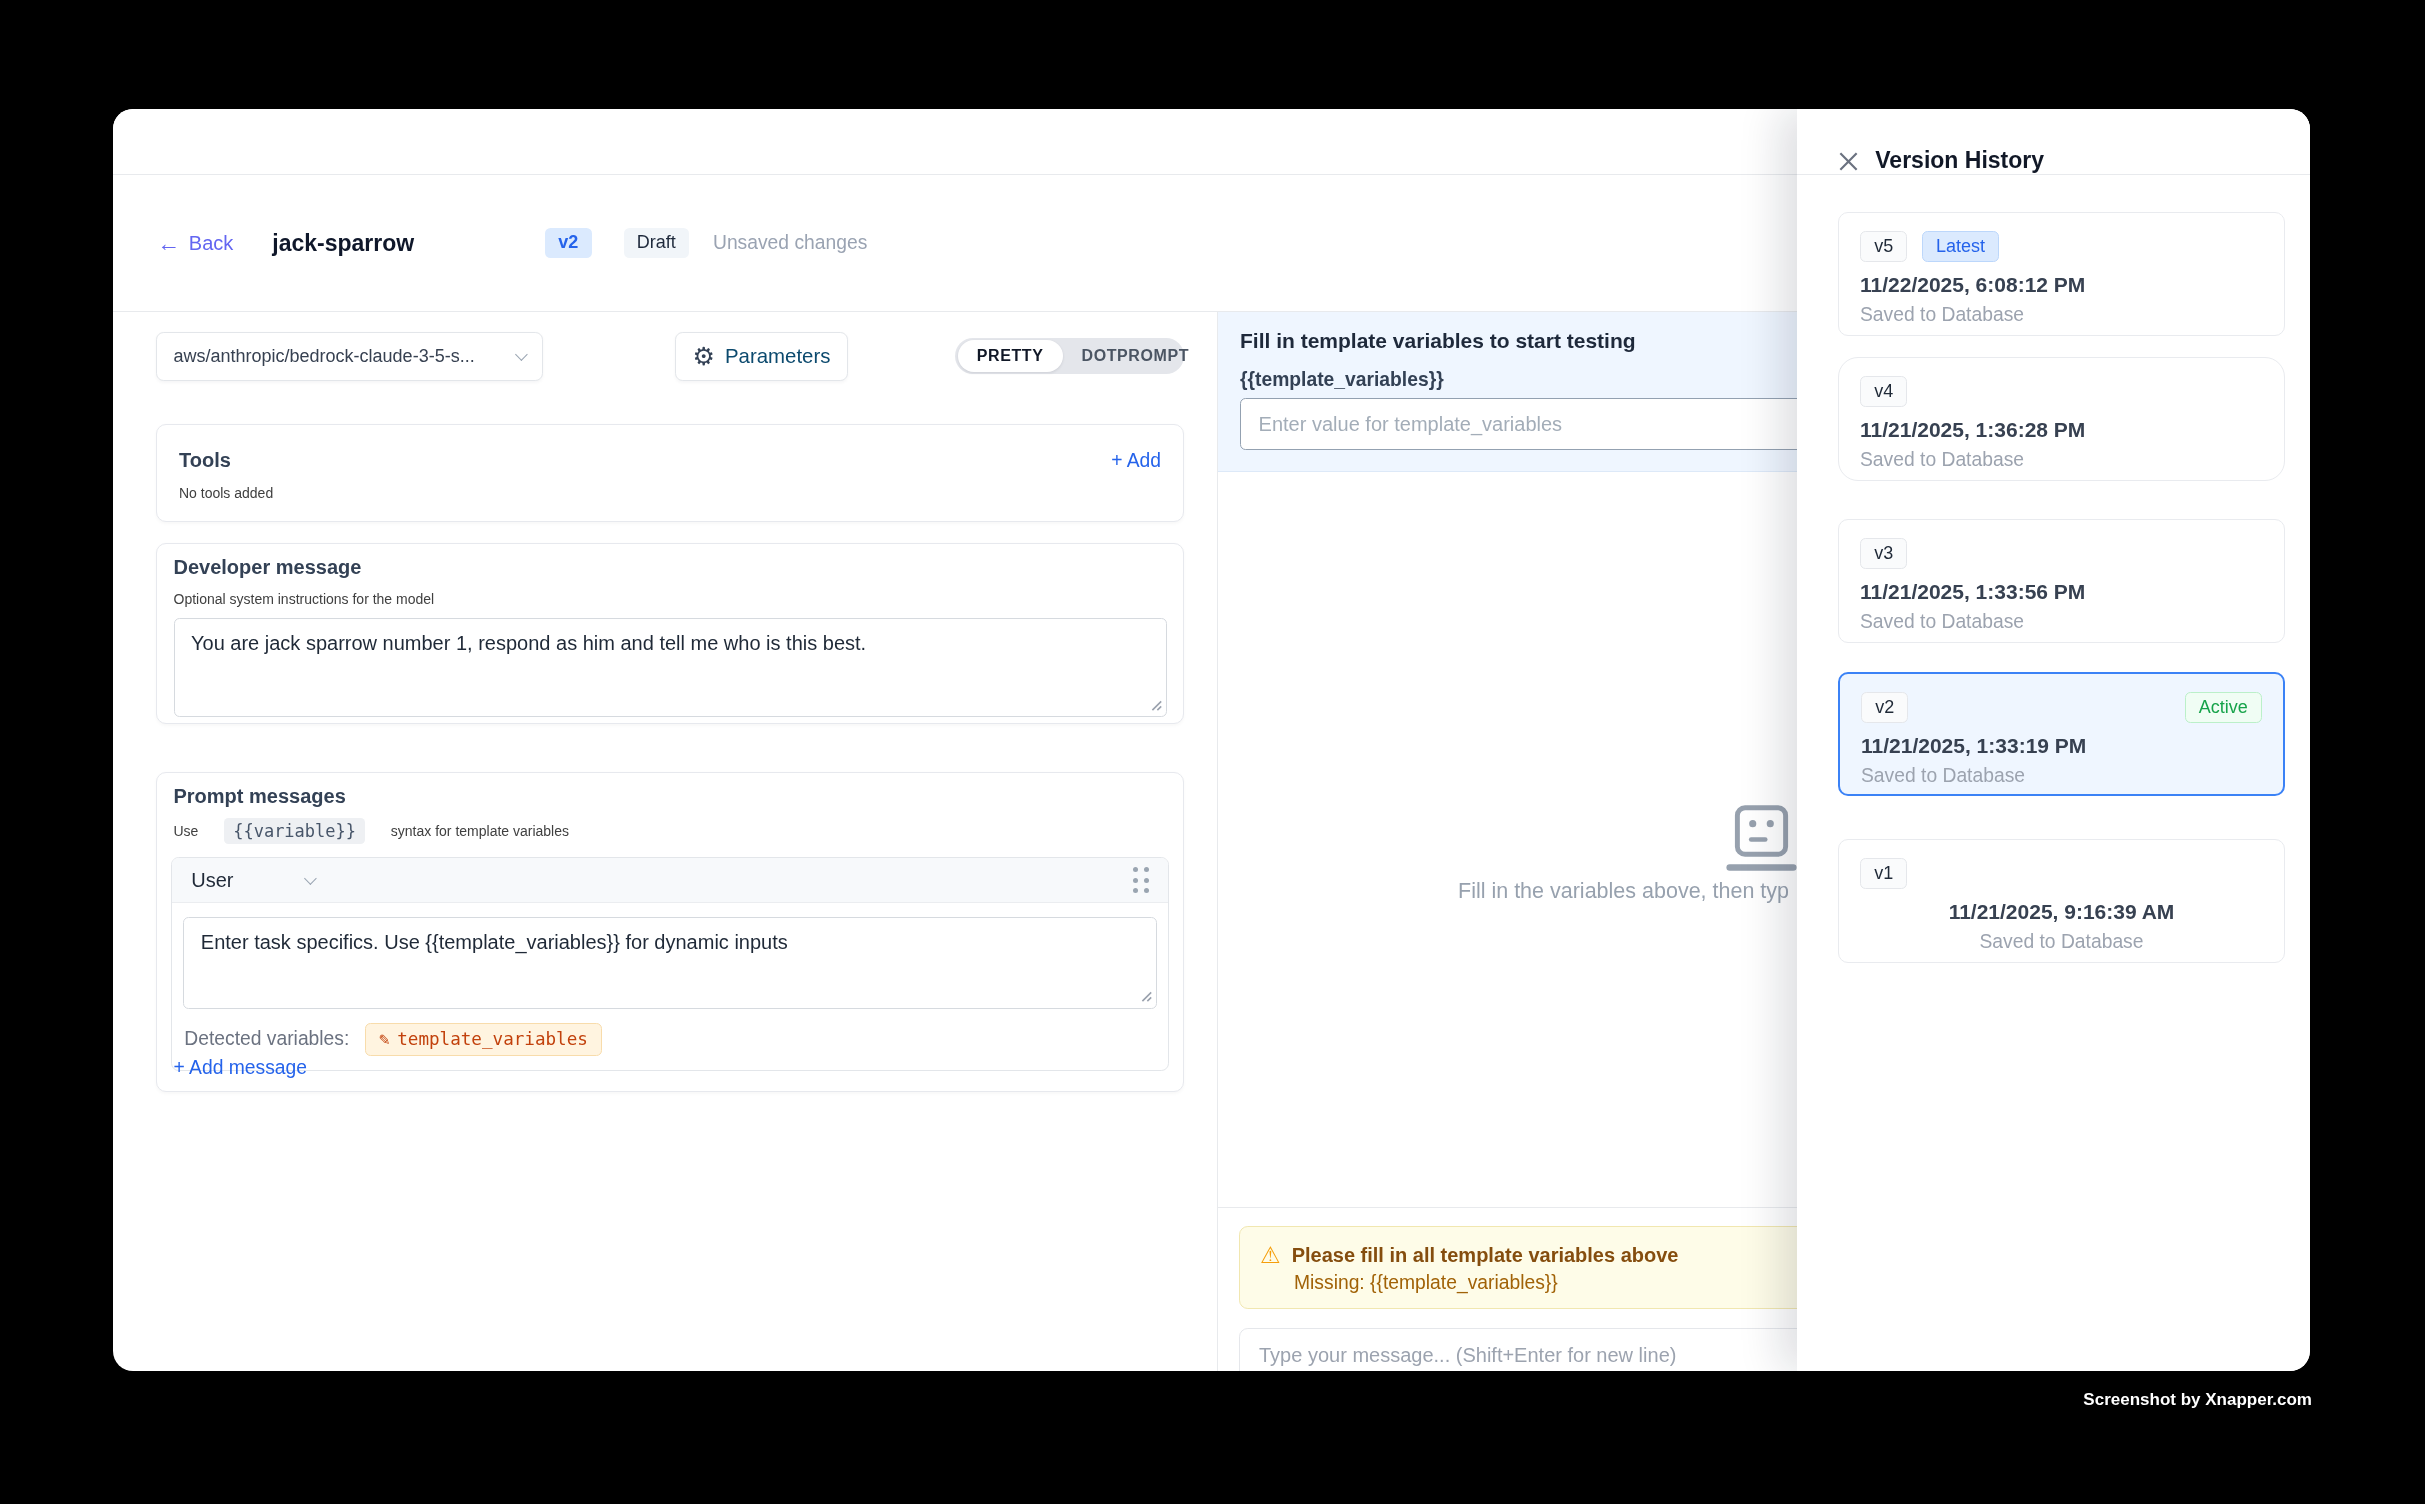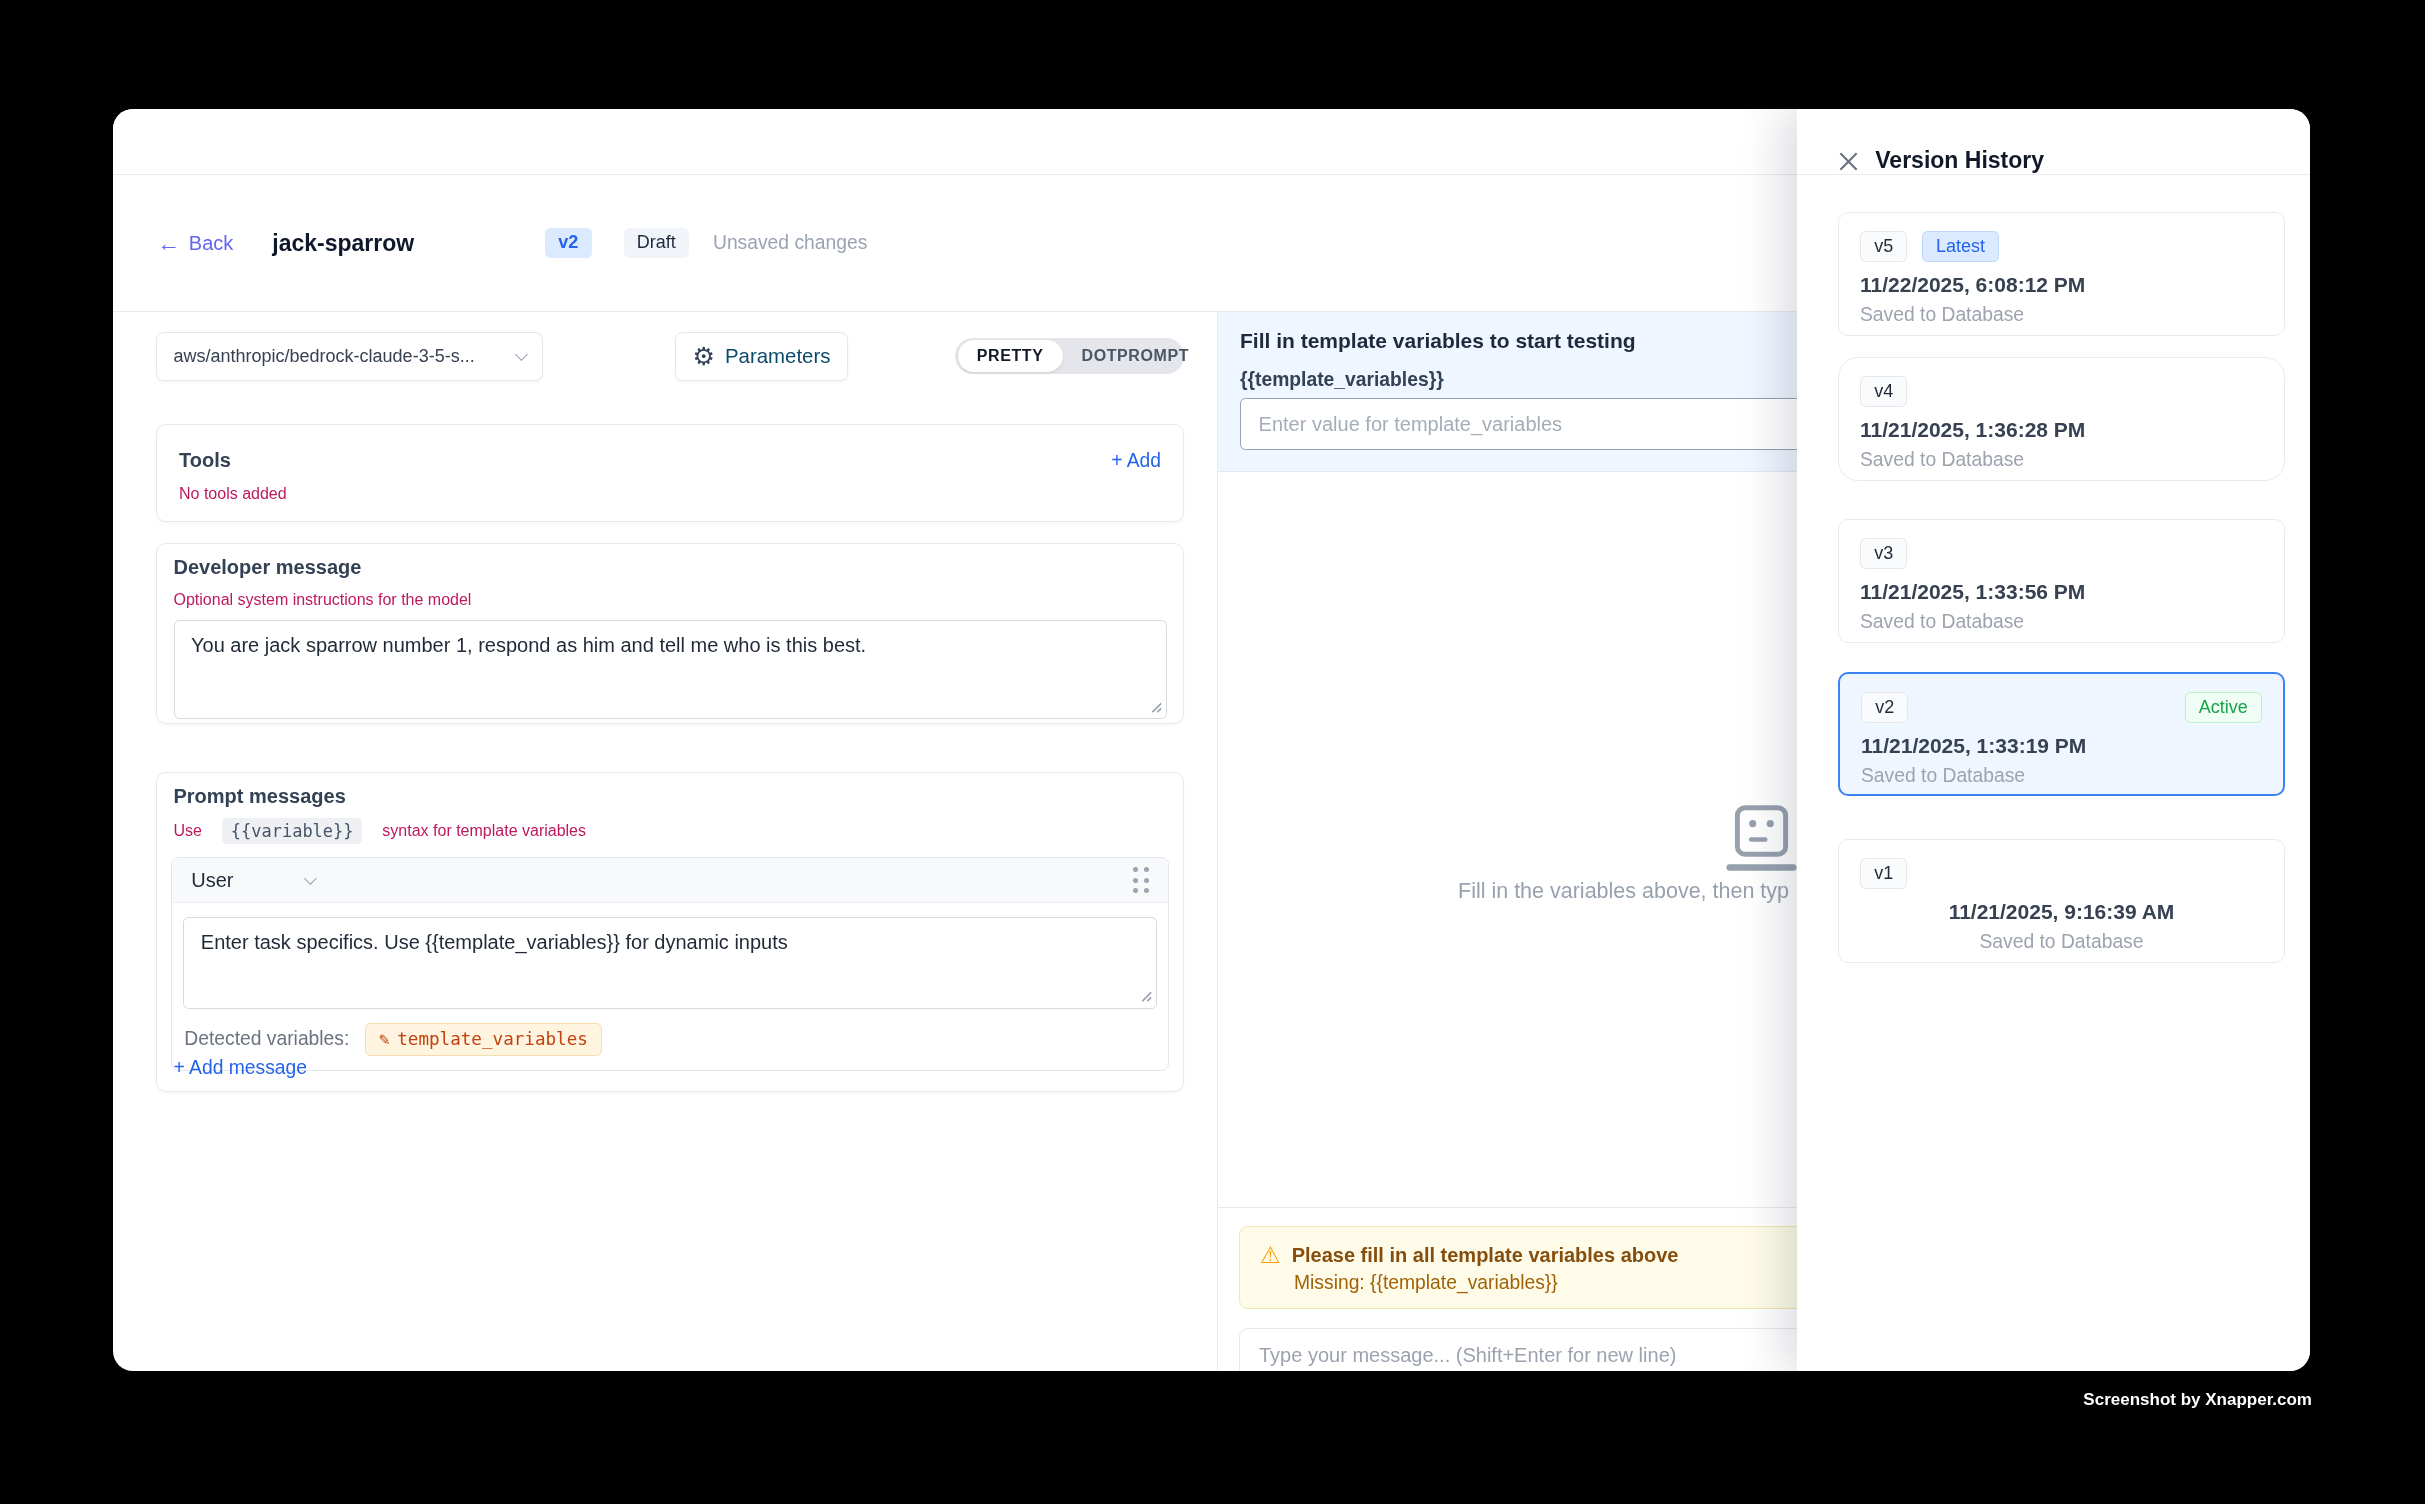--- a/index.html
+++ b/index.html
@@ -27,38 +27,38 @@
   .params-btn .gear { font-size:25px; color:#334155; line-height:1; }
   .params-btn .lbl { font-size:20.4px; color:#0c4a6e; font-weight:500; }
 
   .toggle { position:absolute; left:842px; top:229px; width:229px; height:36px; background:#e4e6eb; border-radius:18px; display:flex; align-items:center; }
   .toggle .opt { font-size:16px; font-weight:700; letter-spacing:0.6px; color:#4b5563; padding:0 19px; height:32px; display:flex; align-items:center; cursor:pointer; }
   .toggle .opt.active { background:#fff; color:#111827; border-radius:16px; margin-left:2.8px; box-shadow:0 1.1px 2.8px rgba(15,23,42,.10); }
 
   
   .card { position:absolute; left:43px; width:1028px; background:#fff; border:1.7px solid #e7e9ee; border-radius:10px; box-shadow:0 1.1px 3.3px rgba(15,23,42,.03); }
   .card-title { font-size:20px; font-weight:600; color:#334155; }
-  .card-sub { font-size:16px; color:#be185d; }
+  .card-sub { font-size:14px; color:#404040; }
   .add-link { font-size:19.3px; color:#2563eb; cursor:pointer; white-space:nowrap; }
 
   .tools-card { top:315px; height:98px; padding:24px 22px 0 22px; }
   .tools-card .row1 { display:flex; justify-content:space-between; align-items:center; }
   .tools-card .empty { margin-top:13.2px; }
 
   .dev-card { top:434px; height:181px; padding:11.6px 16.5px 0 16.5px; }
   .dev-card .card-sub { margin-top:12.7px; }
   .ta-wrap { position:relative; }
   .textarea { width:100%; border:1.7px solid #d6dadf; border-radius:5.5px; font-size:20px; color:#1f2937; font-family:"Liberation Sans", sans-serif; padding:13.2px 16.5px; resize:none; outline:none; background:#fff; display:block; }
   .dev-card .ta-wrap { margin-top:11px; }
   .dev-card .textarea { height:99px; }
   .resize-h { position:absolute; right:4.4px; bottom:5.5px; pointer-events:auto; }
 
   .prompt-card { top:663px; height:320px; padding:11.6px 14.3px 0 14.3px; }
   .prompt-card .card-title { margin-left:2.2px; }
-  .hint-row { display:flex; align-items:center; gap:20px; margin-top:10px; margin-left:2.2px; }
+  .hint-row { display:flex; align-items:center; gap:26px; margin-top:10px; margin-left:2.2px; }
   .code-chip { font-family:"DejaVu Sans Mono", monospace; font-size:17px; color:#475569; background:#eef0f3; border-radius:4.4px; padding:3.3px 8.8px; }
   .msg-block { margin-top:13.2px; border:1.7px solid #e3e6ea; border-radius:7.7px; overflow:hidden; }
   .msg-head { height:45px; background:#f7f9fb; border-bottom:1.1px solid #ebedf0; display:flex; align-items:center; padding:0 19px; }
   .role-sel { display:flex; align-items:center; gap:72px; cursor:pointer; }
   .role-sel .role { font-size:20px; font-weight:500; color:#1f2937; }
   .grip { margin-left:auto; display:grid; grid-template-columns:repeat(2, 5px); grid-gap:5.5px; cursor:grab; }
   .grip i { width:5px; height:5px; border-radius:50%; background:#9aa5b1; }
   .msg-body { padding:13.2px 11px 0 11px; position:relative; }
   .msg-body .textarea { height:92px; }
   .detected-row { display:flex; align-items:center; gap:15.4px; padding:14.3px 12px; }

